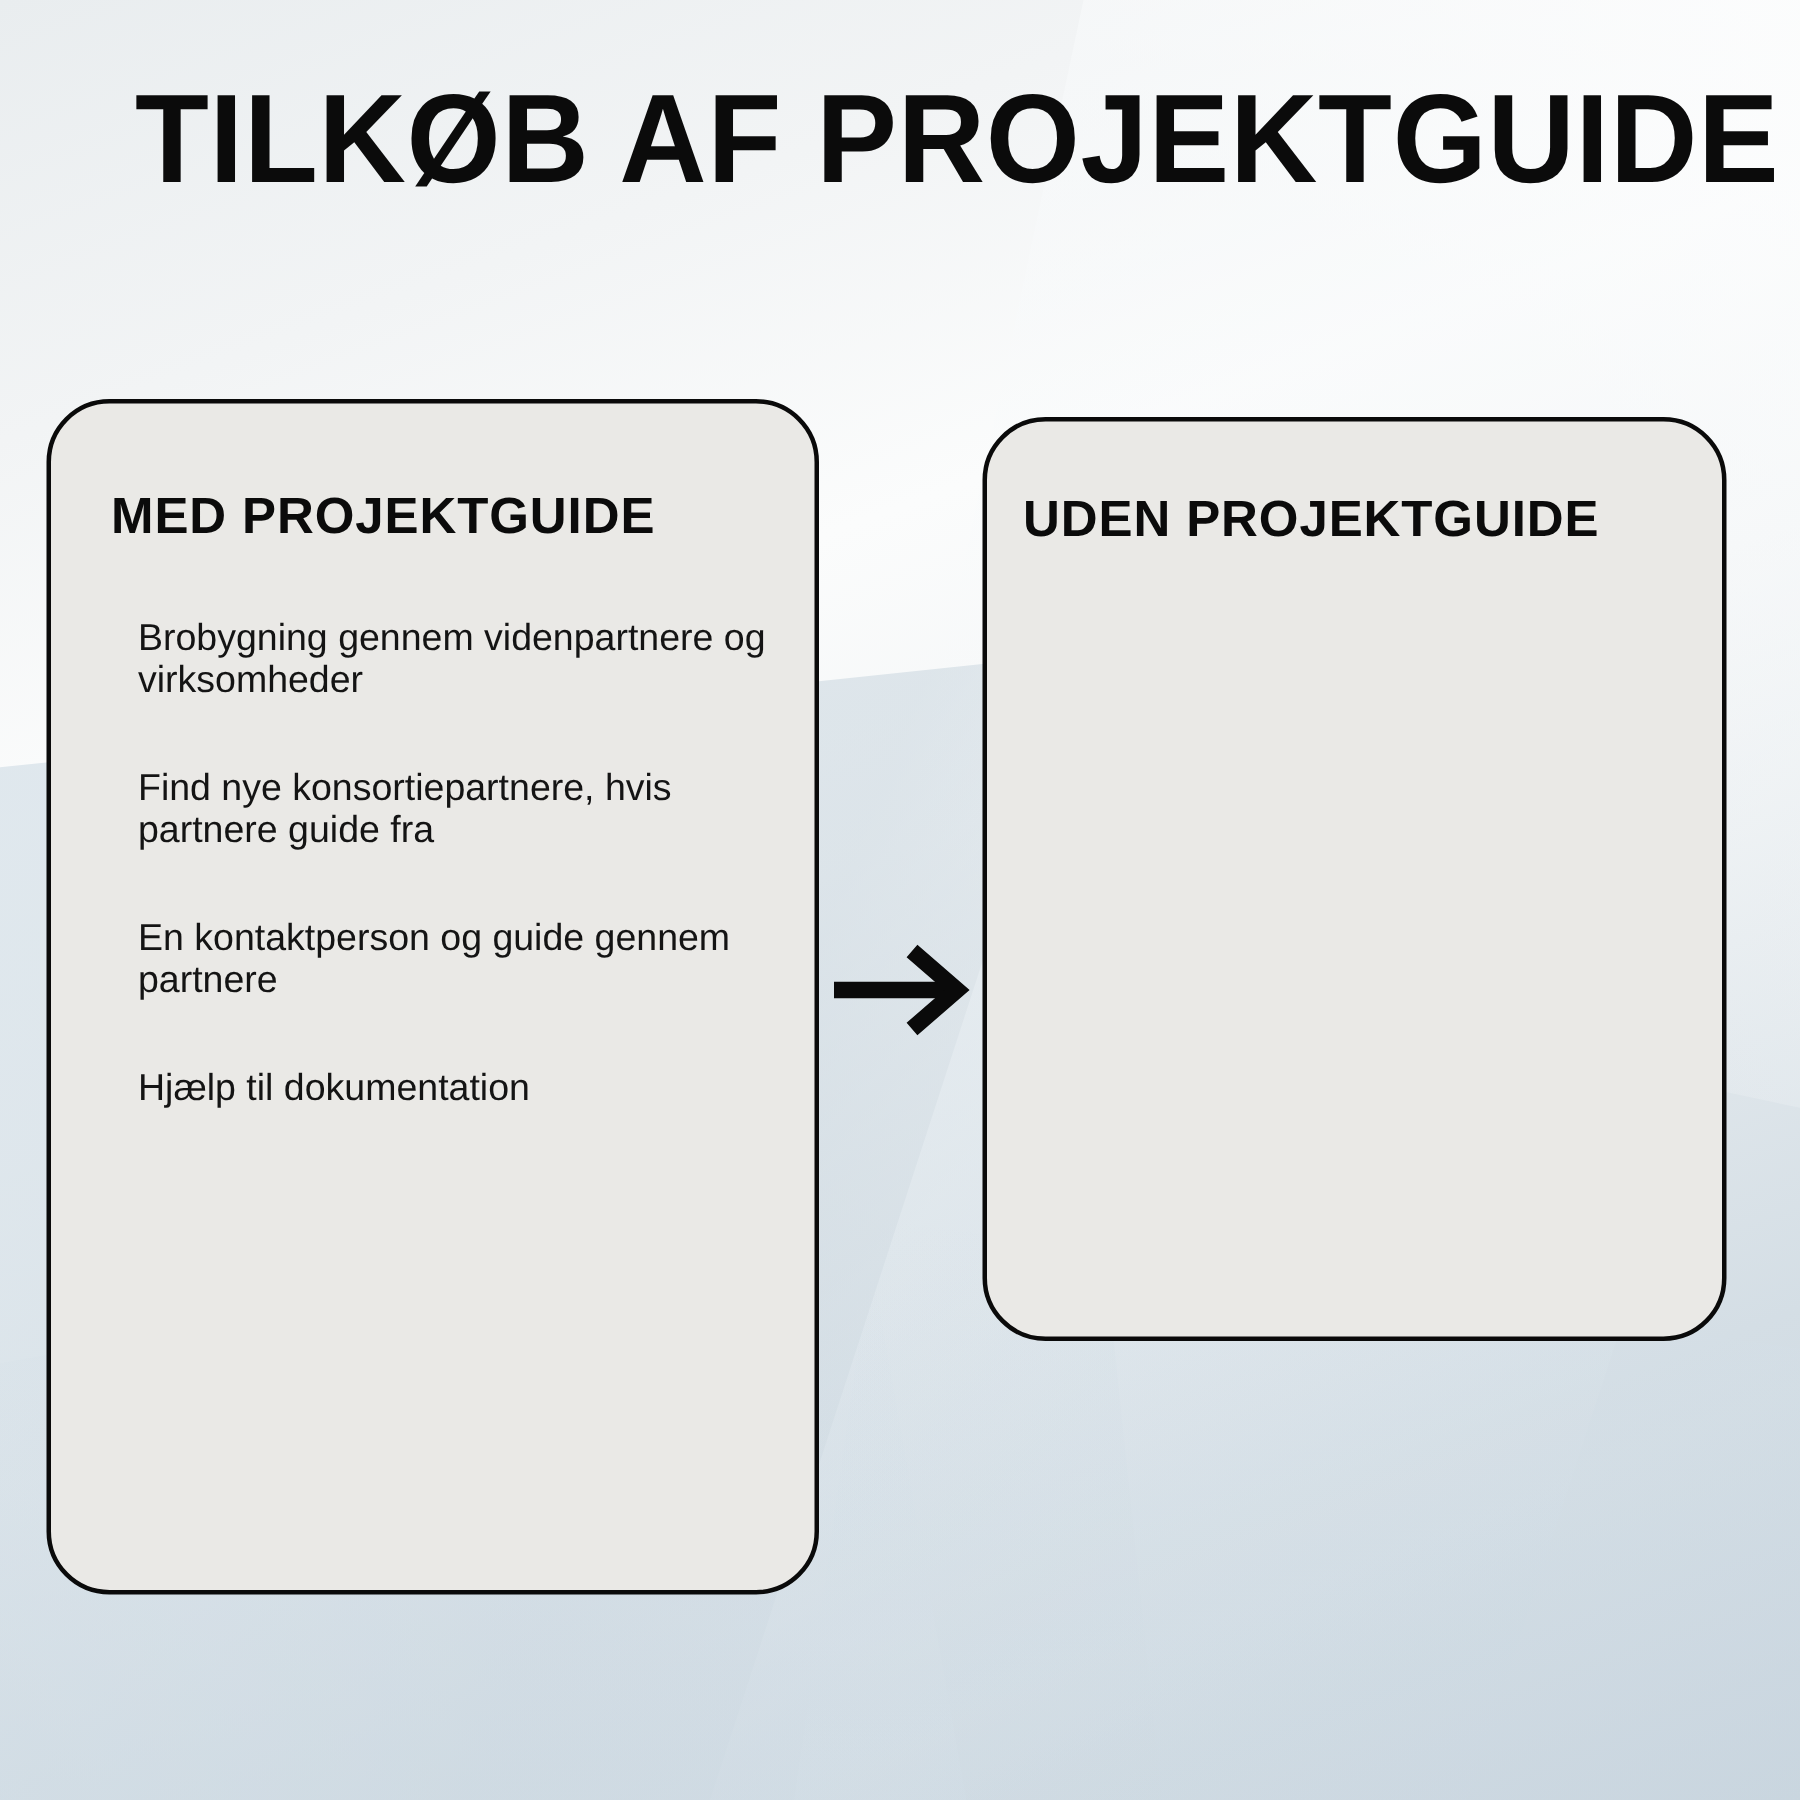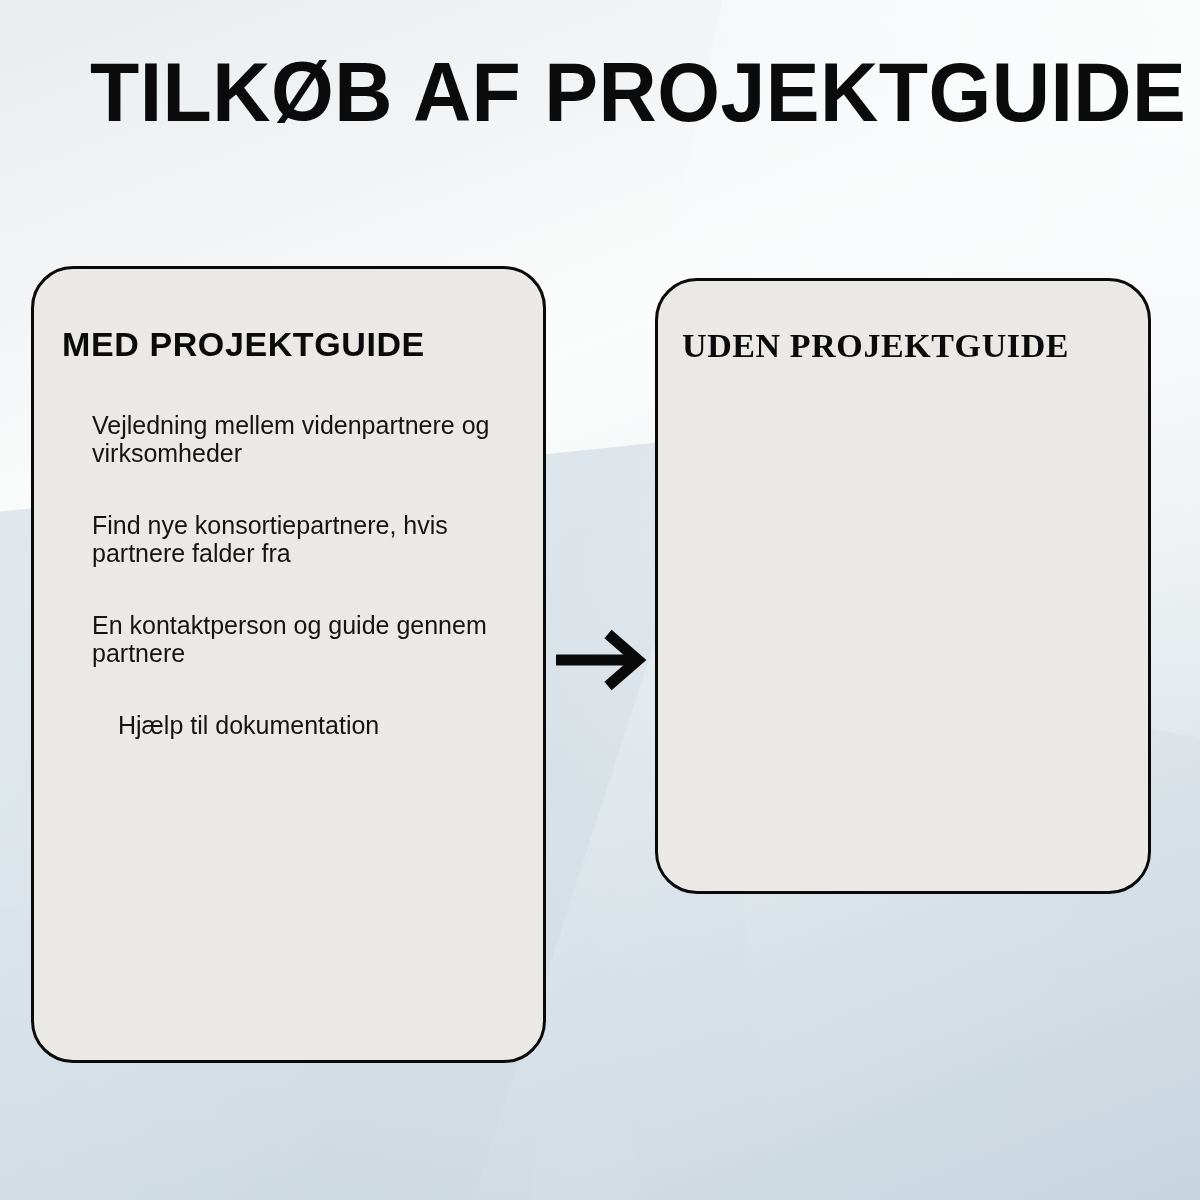--- a/index.html
+++ b/index.html
@@ -104,33 +104,32 @@
     left: 31px;
     top: 266px;
     width: 515px;
     height: 797px;
   }
   .panel-right {
     left: 655px;
     top: 278px;
     width: 496px;
     height: 616px;
-    font-family: Liberation Serif, serif;
   }
   .panel-heading {
     position: absolute;
     font-size: 34px;
     line-height: 40px;
     font-weight: 600;
     letter-spacing: 0.6px;
     color: #0b0b0b;
     white-space: nowrap;
   }
   .panel-left .panel-heading {
-    left: 28px;
+    left: 40px;
     top: 55px;
   }
   .panel-right .panel-heading {
     left: 24px;
     top: 45px;
   }
 
   .benefit-list {
     position: absolute;
     left: 58px;
@@ -139,21 +138,20 @@
   }
   .benefit-item {
     font-size: 25px;
     line-height: 28px;
     font-weight: 500;
     color: #141414;
     margin-bottom: 44px;
   }
   .benefit-item:last-child {
     margin-bottom: 0;
-    margin-left: 26px;
   }
 
   
   .flow-arrow {
     position: absolute;
     left: 552px;
     top: 628px;
     width: 96px;
     height: 64px;
   }
@@ -168,22 +166,22 @@
   <div class="bg-facet-a"></div>
   <div class="bg-facet-e"></div>
   <div class="bg-facet-c"></div>
   <div class="bg-facet-d"></div>
 
   <div class="page-title">TILKØB AF PROJEKTGUIDE</div>
 
   <div class="panel panel-left">
     <div class="panel-heading">MED PROJEKTGUIDE</div>
     <div class="benefit-list">
-      <div class="benefit-item">Vejledning mellem videnpartnere og virksomheder</div>
-      <div class="benefit-item">Find nye konsortiepartnere, hvis partnere falder fra</div>
+      <div class="benefit-item">Brobygning gennem videnpartnere og virksomheder</div>
+      <div class="benefit-item">Find nye konsortiepartnere, hvis partnere guide fra</div>
       <div class="benefit-item">En kontaktperson og guide gennem partnere</div>
       <div class="benefit-item">Hjælp til dokumentation</div>
     </div>
   </div>
 
   <div class="flow-arrow">
     <svg width="96" height="64" viewBox="0 0 96 64" xmlns="http://www.w3.org/2000/svg">
       <line x1="4" y1="32" x2="84" y2="32" stroke="#0a0a0a" stroke-width="11" stroke-linecap="butt"></line>
       <polyline points="56,6 86,32 56,58" fill="none" stroke="#0a0a0a" stroke-width="11" stroke-linecap="butt" stroke-linejoin="miter"></polyline>
     </svg>

